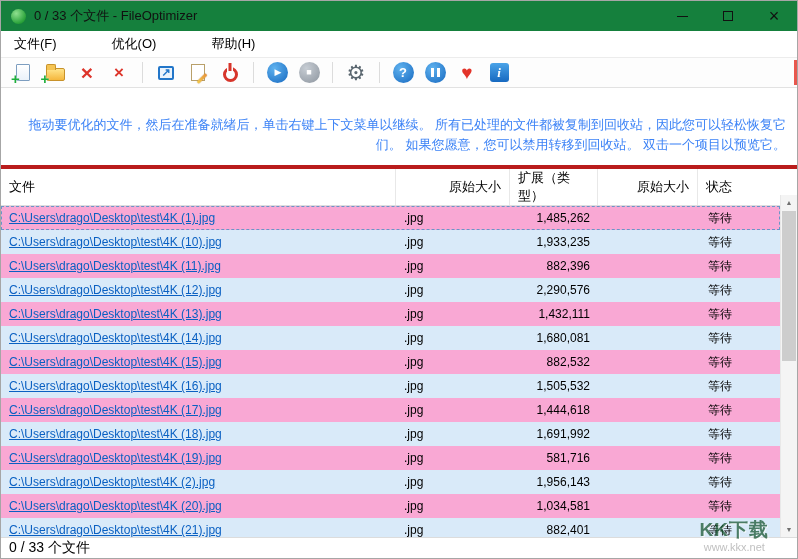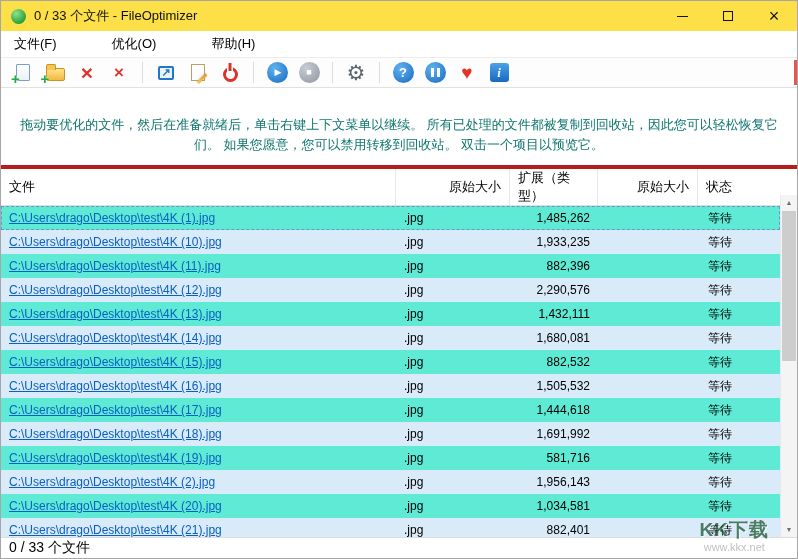--- a/index.html
+++ b/index.html
@@ -8,21 +8,21 @@
     width:798px; height:559px; overflow:hidden;
     font-family:"Liberation Sans","DejaVu Sans",sans-serif;
     background:#fff; color:#000;
   }
   .window {
     position:relative; width:798px; height:559px;
     border:1px solid #a6a6a6; background:#fff;
     display:flex; flex-direction:column; overflow:hidden;
   }
   
-  .titlebar { flex:0 0 30px; display:flex; align-items:center; padding-left:10px; background:#fde047; }
+  .titlebar { flex:0 0 30px; display:flex; align-items:center; padding-left:10px; background:#15803d; }
   .app-icon { width:15px; height:15px; border-radius:50%;
     background:radial-gradient(circle at 35% 30%, #8fe08f, #2aa23a 70%, #157a24);
     margin-right:8px; flex:0 0 auto; }
   .title { font-size:13px; color:#111; white-space:nowrap; }
   .win-controls { margin-left:auto; display:flex; height:100%; }
   .win-btn { width:46px; height:100%; border:none; background:transparent; display:flex; align-items:center; justify-content:center; padding:0; cursor:default; }
   .min-glyph { width:11px; height:1px; background:#111; display:inline-block; }
   .max-glyph { width:10px; height:10px; border:1px solid #111; display:inline-block; }
   .close-glyph { font-size:18px; line-height:1; color:#111; }
   
@@ -61,32 +61,32 @@
   .ic-stop .gl { font-size:9px; line-height:1; }
   .ic-gear { color:#5b6770; font-size:21px; line-height:1; }
   .ic-help .gl { font-size:13px; font-weight:bold; line-height:1; }
   .ic-pause { gap:3px; }
   .ic-pause .bar { width:3px; height:9px; background:#fff; display:inline-block; }
   .ic-heart { color:#e3342a; font-size:19px; line-height:1; }
   .ic-info { width:19px; height:19px; border-radius:3px;
     background:linear-gradient(#4aa3e8,#1769c0); color:#fff; }
   .ic-info .gl { font-family:"Liberation Serif","DejaVu Serif",serif; font-style:italic; font-weight:bold; font-size:13px; line-height:1; }
   
-  .instructions { flex:0 0 77px; padding:27px 11px 8px; text-align:center; font-size:13px; line-height:1.5; color:#0f766e; }
+  .instructions { flex:0 0 77px; padding:27px 11px 8px; text-align:right; font-size:13px; line-height:1.5; color:#3b82f6; }
   
   .filelist { flex:1 1 auto; position:relative; border-top:4px solid #b91c1c; overflow:hidden; display:flex; flex-direction:column; }
   .lhdr { flex:0 0 25px; display:flex; align-items:stretch; border-bottom:1px solid #dedede; background:#fff; font-size:13px; }
   .hcell { padding:0 8px; border-right:1px solid #e8e8e8; display:flex; align-items:center; }
   .h-file { width:395px; }
   .h-ext { width:88px; }
   .h-orig { width:114px; justify-content:flex-end; }
   .h-opt { width:100px; justify-content:flex-end; }
   .h-status { flex:1; border-right:none; }
   .lbody { flex:1 1 auto; overflow:hidden; margin-right:17px; }
-  .lrow { height:24px; display:flex; align-items:center; font-size:12px; background:#5eead4; }
+  .lrow { height:24px; display:flex; align-items:center; font-size:12px; background:#f9a8d4; }
   .lrow.alt { background:#d9eaf9; }
   .lrow.focused { outline:1px dashed #6a96c8; outline-offset:-1px; }
   .c-file { width:395px; padding:0 8px; overflow:hidden; white-space:nowrap; }
   .flink { color:#0a60c2; text-decoration:underline; cursor:pointer; }
   .c-ext { width:88px; padding:0 8px; }
   .c-orig { width:114px; padding:0 8px; text-align:right; }
   .c-opt { width:100px; padding:0 8px; text-align:right; }
   .c-status { flex:1; padding:0 10px; }
   .vscroll { position:absolute; top:26px; right:0; bottom:0; width:17px; background:#f4f4f4; border-left:1px solid #e8e8e8; }
   .vthumb { position:absolute; top:16px; left:1px; right:1px; height:44%; background:#cdcdcd; }

